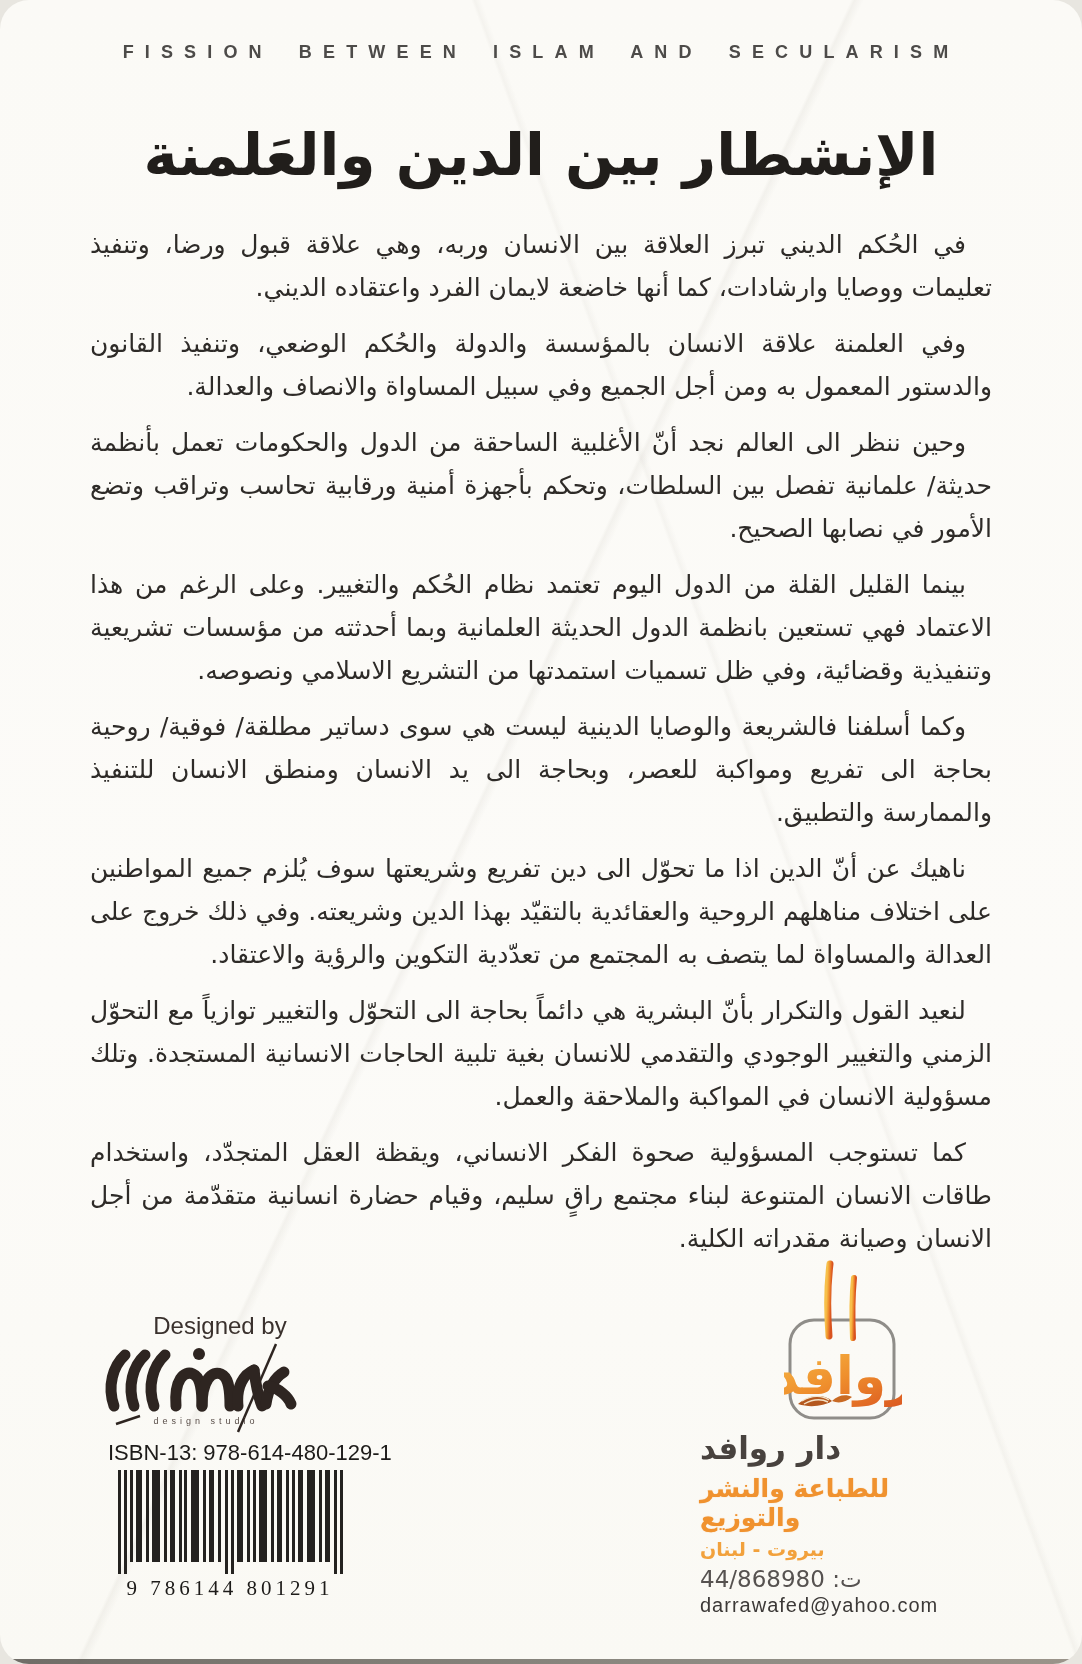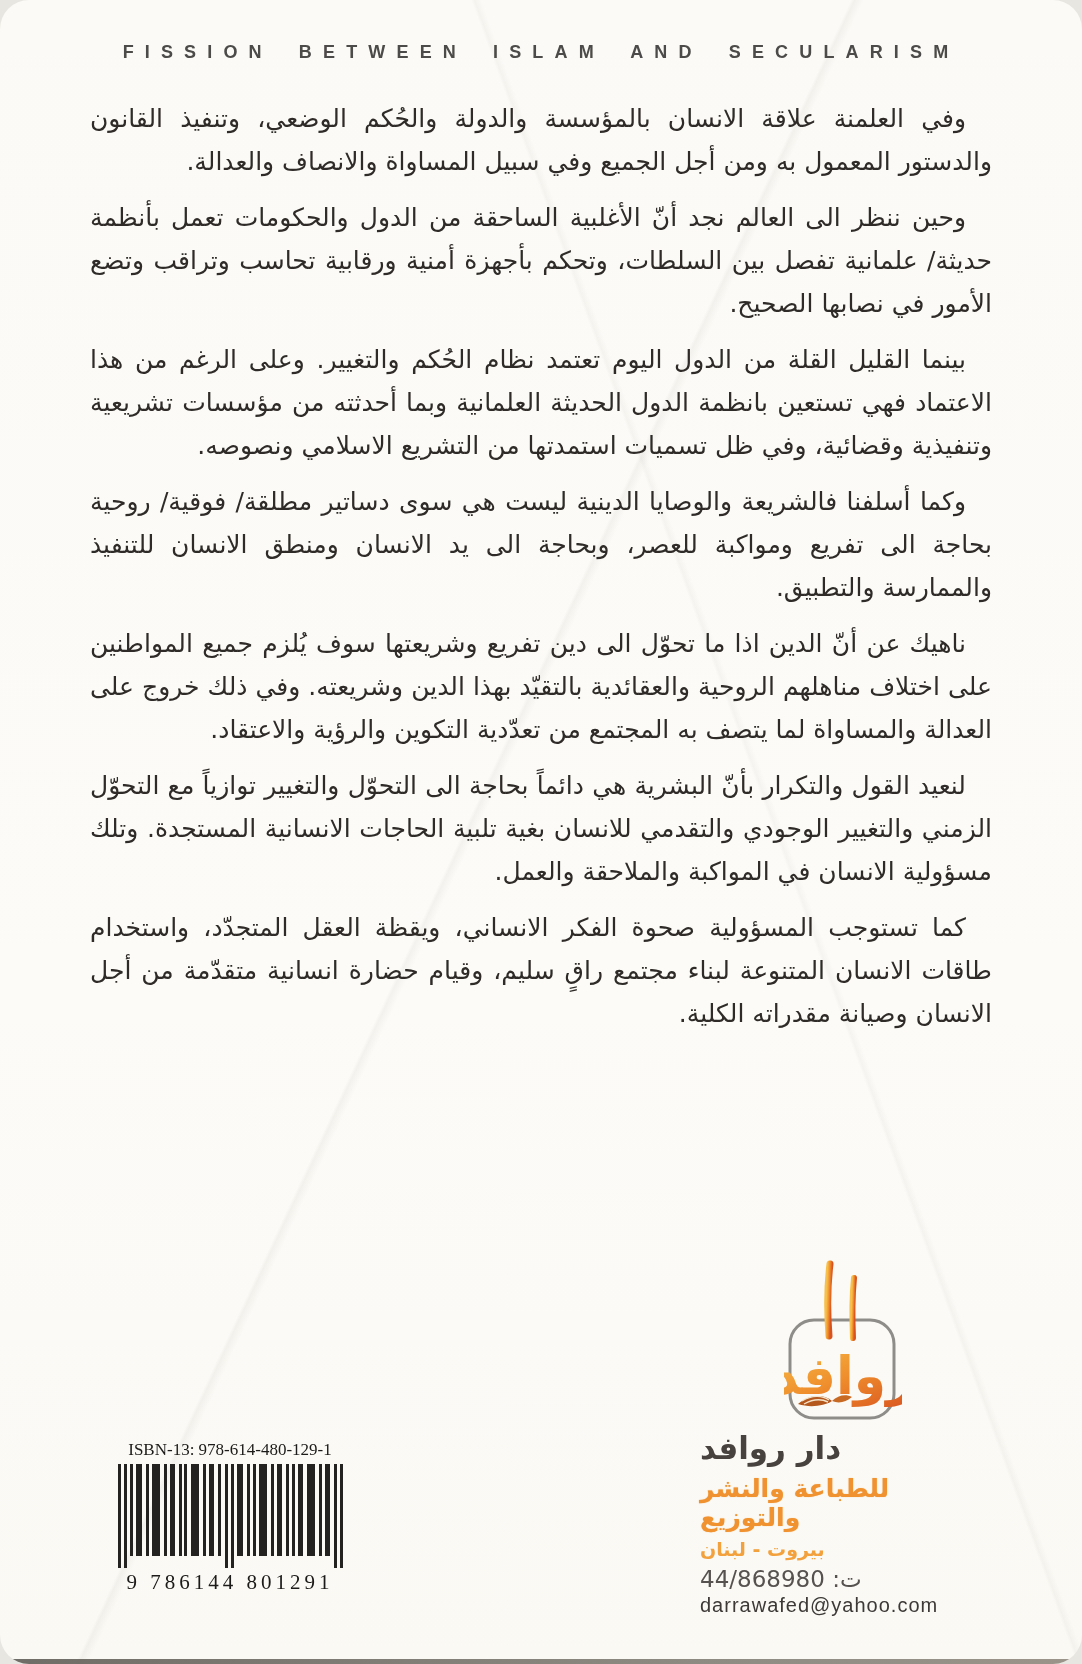--- a/index.html
+++ b/index.html
@@ -62,22 +62,22 @@
     padding-left:28px;
   }
   .designer-logo{display:block;margin:2px auto 0 auto;}
   .isbn-block{
     position:absolute;
     left:108px;top:1440px;
     width:244px;
     text-align:center;
   }
   .isbn-label{
-    font-family:Liberation Serif, serif;
-    font-size:17px;
+    font-family:Liberation Sans, sans-serif;
+    font-size:22px;
     color:#1d1b19;
     white-space:nowrap;
   }
   .barcode-wrap{margin-top:4px;}
   .barcode-digits{
     font-family:"Liberation Serif", serif;
     font-size:21px;
     letter-spacing:4px;
     color:#1d1b19;
     margin-top:-2px;
@@ -133,31 +133,53 @@
     opacity:0.85;
   }
 </style>
 </head>
 <body>
 
 <div class="page">
 
   <div class="en-title">FISSION BETWEEN ISLAM AND SECULARISM</div>
 
+  <div class="ar-title">الإنشطار بين الدين والعَلمنة</div>
 
   <div class="body-text">
+    <p>في الحُكم الديني تبرز العلاقة بين الانسان وربه، وهي علاقة قبول ورضا، وتنفيذ تعليمات ووصايا وارشادات، كما أنها خاضعة لايمان الفرد واعتقاده الديني.</p>
     <p>وفي العلمنة علاقة الانسان بالمؤسسة والدولة والحُكم الوضعي، وتنفيذ القانون والدستور المعمول به ومن أجل الجميع وفي سبيل المساواة والانصاف والعدالة.</p>
     <p>وحين ننظر الى العالم نجد أنّ الأغلبية الساحقة من الدول والحكومات تعمل بأنظمة حديثة/ علمانية تفصل بين السلطات، وتحكم بأجهزة أمنية ورقابية تحاسب وتراقب وتضع الأمور في نصابها الصحيح.</p>
     <p>بينما القليل القلة من الدول اليوم تعتمد نظام الحُكم والتغيير. وعلى الرغم من هذا الاعتماد فهي تستعين بانظمة الدول الحديثة العلمانية وبما أحدثته من مؤسسات تشريعية وتنفيذية وقضائية، وفي ظل تسميات استمدتها من التشريع الاسلامي ونصوصه.</p>
     <p>وكما أسلفنا فالشريعة والوصايا الدينية ليست هي سوى دساتير مطلقة/ فوقية/ روحية بحاجة الى تفريع ومواكبة للعصر، وبحاجة الى يد الانسان ومنطق الانسان للتنفيذ والممارسة والتطبيق.</p>
     <p>ناهيك عن أنّ الدين اذا ما تحوّل الى دين تفريع وشريعتها سوف يُلزم جميع المواطنين على اختلاف مناهلهم الروحية والعقائدية بالتقيّد بهذا الدين وشريعته. وفي ذلك خروج على العدالة والمساواة لما يتصف به المجتمع من تعدّدية التكوين والرؤية والاعتقاد.</p>
     <p>لنعيد القول والتكرار بأنّ البشرية هي دائماً بحاجة الى التحوّل والتغيير توازياً مع التحوّل الزمني والتغيير الوجودي والتقدمي للانسان بغية تلبية الحاجات الانسانية المستجدة. وتلك مسؤولية الانسان في المواكبة والملاحقة والعمل.</p>
     <p>كما تستوجب المسؤولية صحوة الفكر الانساني، ويقظة العقل المتجدّد، واستخدام طاقات الانسان المتنوعة لبناء مجتمع راقٍ سليم، وقيام حضارة انسانية متقدّمة من أجل الانسان وصيانة مقدراته الكلية.</p>
   </div>
 
+  <div class="designer-block">
+    <div class="designer-label">Designed by</div>
+    <svg class="designer-logo" width="216" height="92" viewBox="0 0 216 92">
+      <g stroke="#2e2521" stroke-width="11" stroke-linecap="round" fill="none">
+        <path d="M16 64 C9 44 15 24 27 13"></path>
+        <path d="M36 64 C29 44 35 24 47 13"></path>
+        <path d="M56 64 C49 44 55 24 67 13"></path>
+        <path d="M78 64 C76 38 86 28 95 32 C102 35 104 44 104 64"></path>
+        <path d="M104 64 C104 38 114 28 123 32 C130 35 132 44 132 64"></path>
+        <path d="M140 64 C138 44 146 32 156 28"></path>
+        <path d="M156 28 C158 44 160 54 164 64"></path>
+        <path d="M186 30 C176 36 170 48 168 62"></path>
+        <path d="M170 44 C180 46 190 54 193 62"></path>
+      </g>
+      <circle cx="101" cy="12" r="6" fill="#2e2521"></circle>
+      <line x1="178" y1="2" x2="140" y2="90" stroke="#2e2521" stroke-width="2.5"></line>
+      <line x1="18" y1="82" x2="42" y2="74" stroke="#2e2521" stroke-width="2.5"></line>
+      <text x="108" y="82" text-anchor="middle" font-family="Liberation Sans, sans-serif" font-size="9" letter-spacing="4" fill="#5a4f4a">design studio</text>
+    </svg>
+  </div>
 
   <div class="isbn-block">
     <div class="isbn-label">ISBN-13: 978-614-480-129-1</div>
     <div class="barcode-wrap">
       <svg width="228" height="104" viewBox="0 0 228 104">
         <g fill="#242220">
 
           <rect x="2" y="0" width="3" height="104"></rect>
             <rect x="8" y="0" width="3" height="104"></rect>
 

